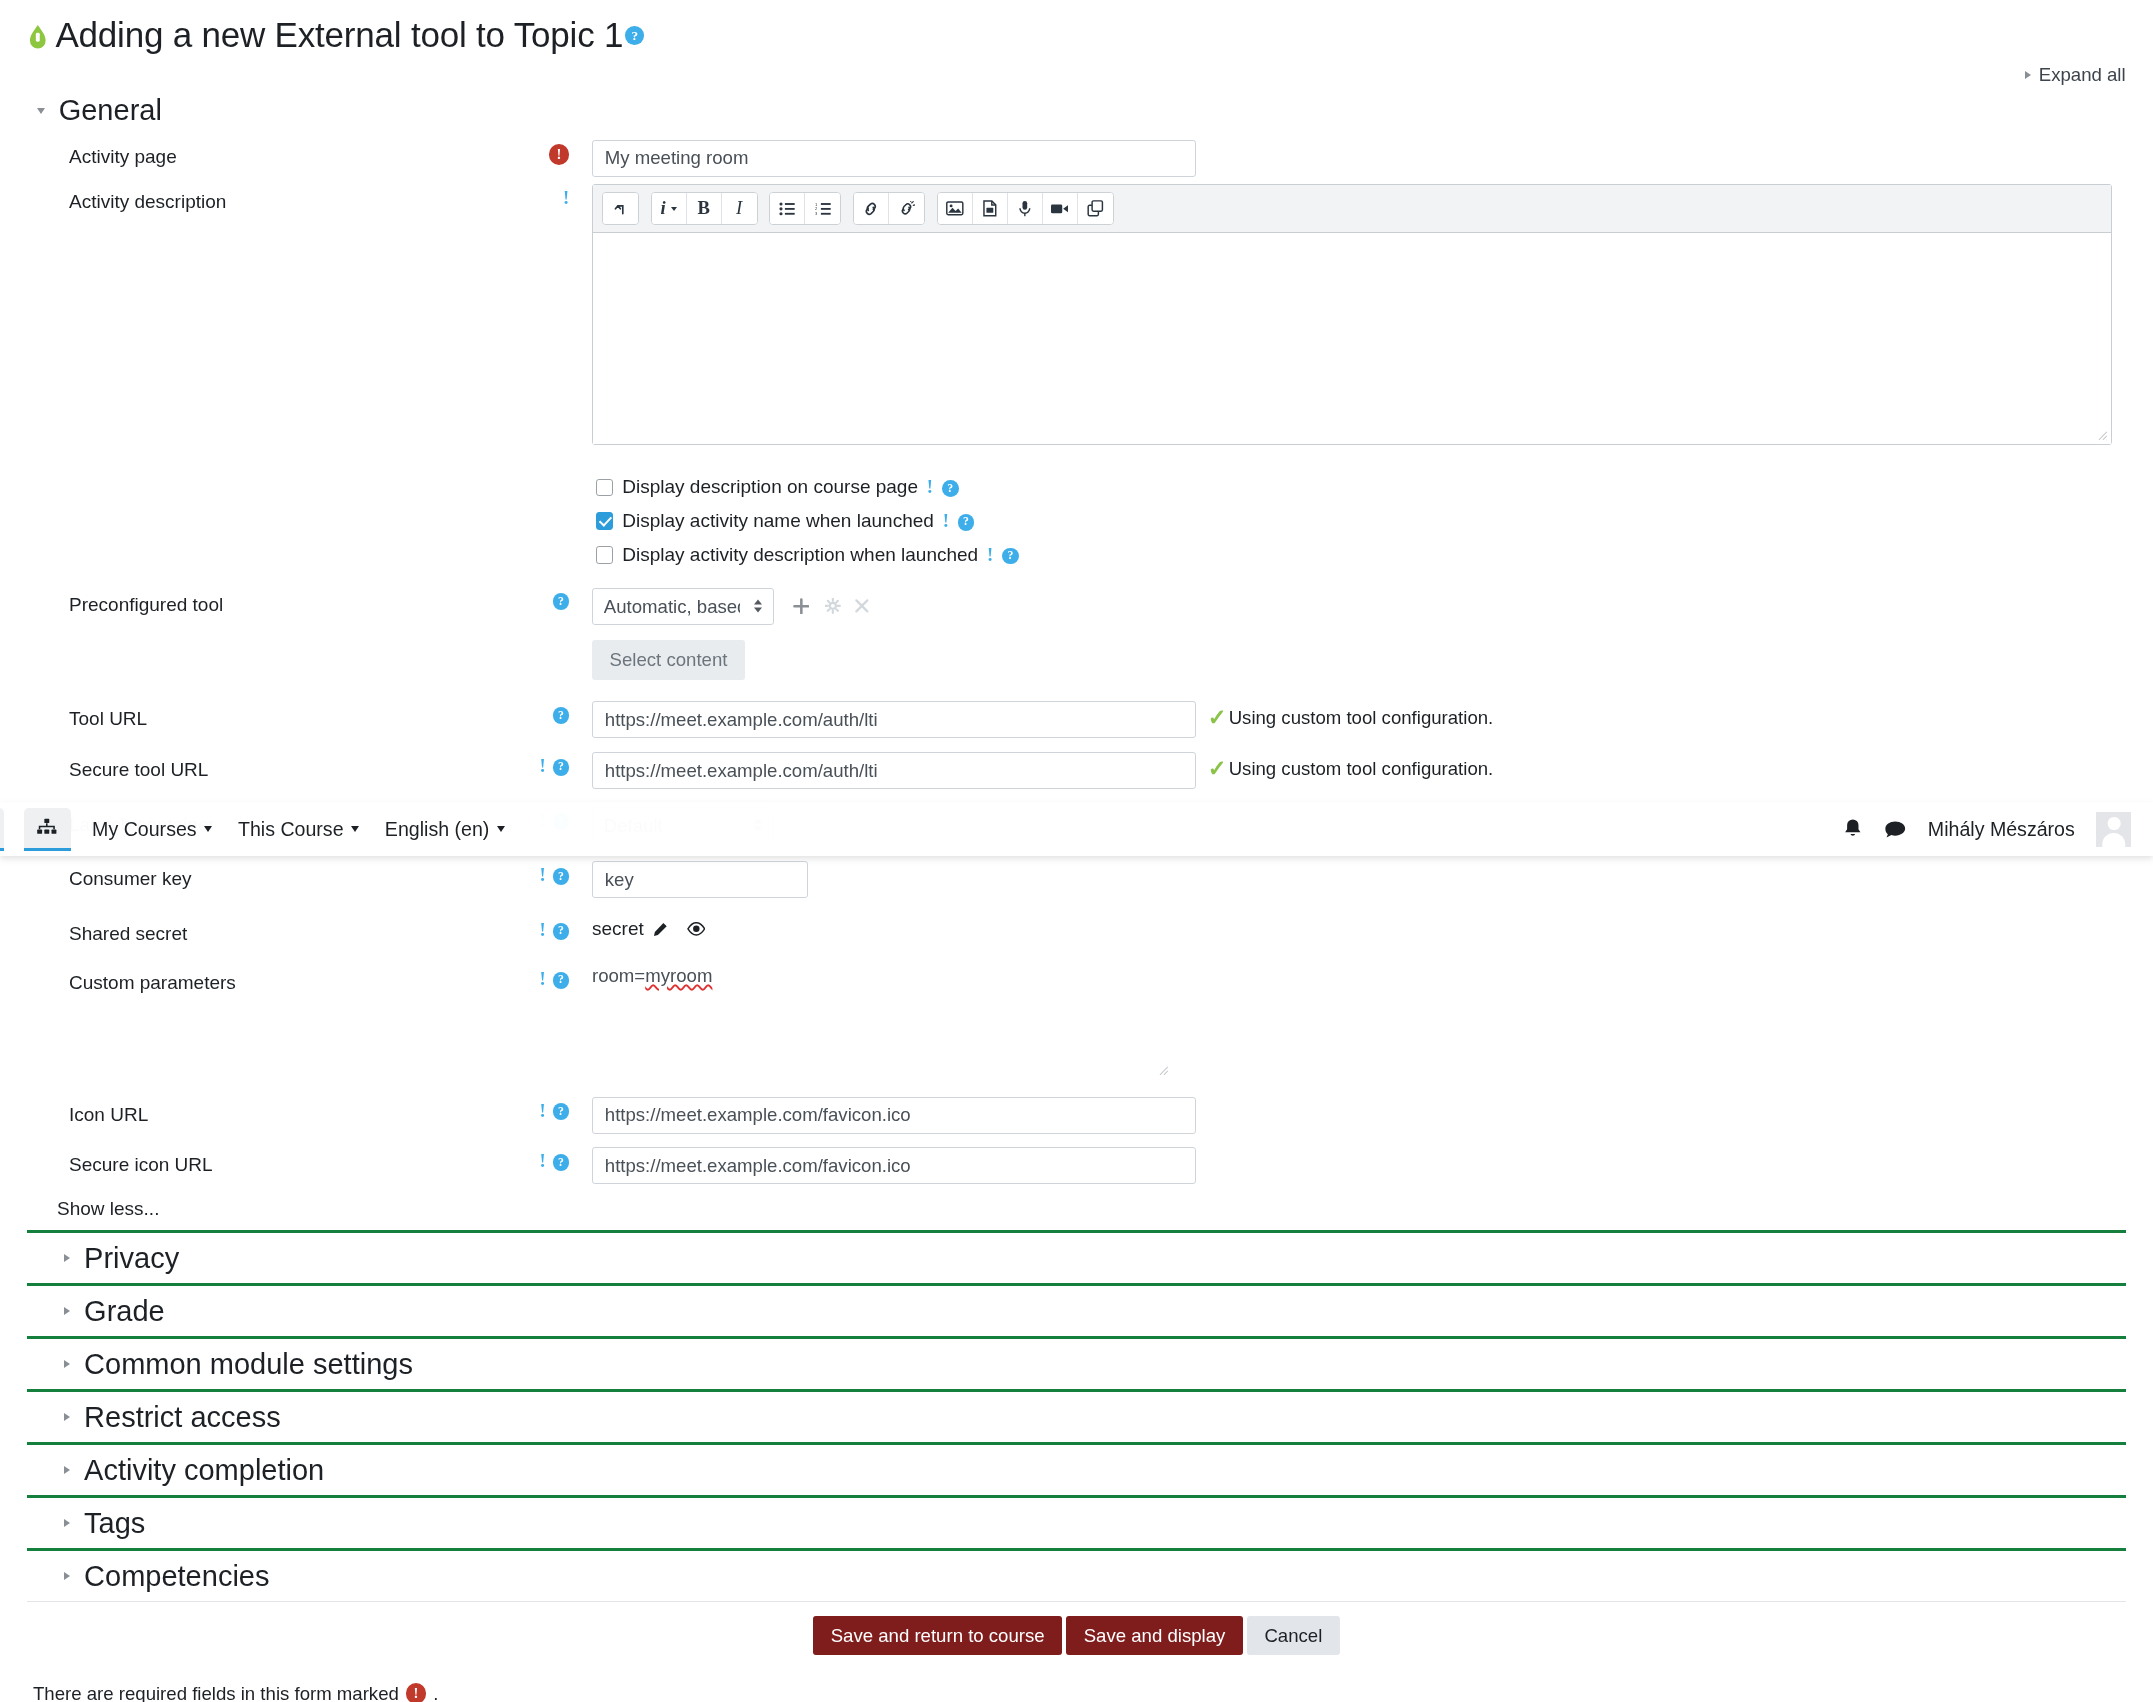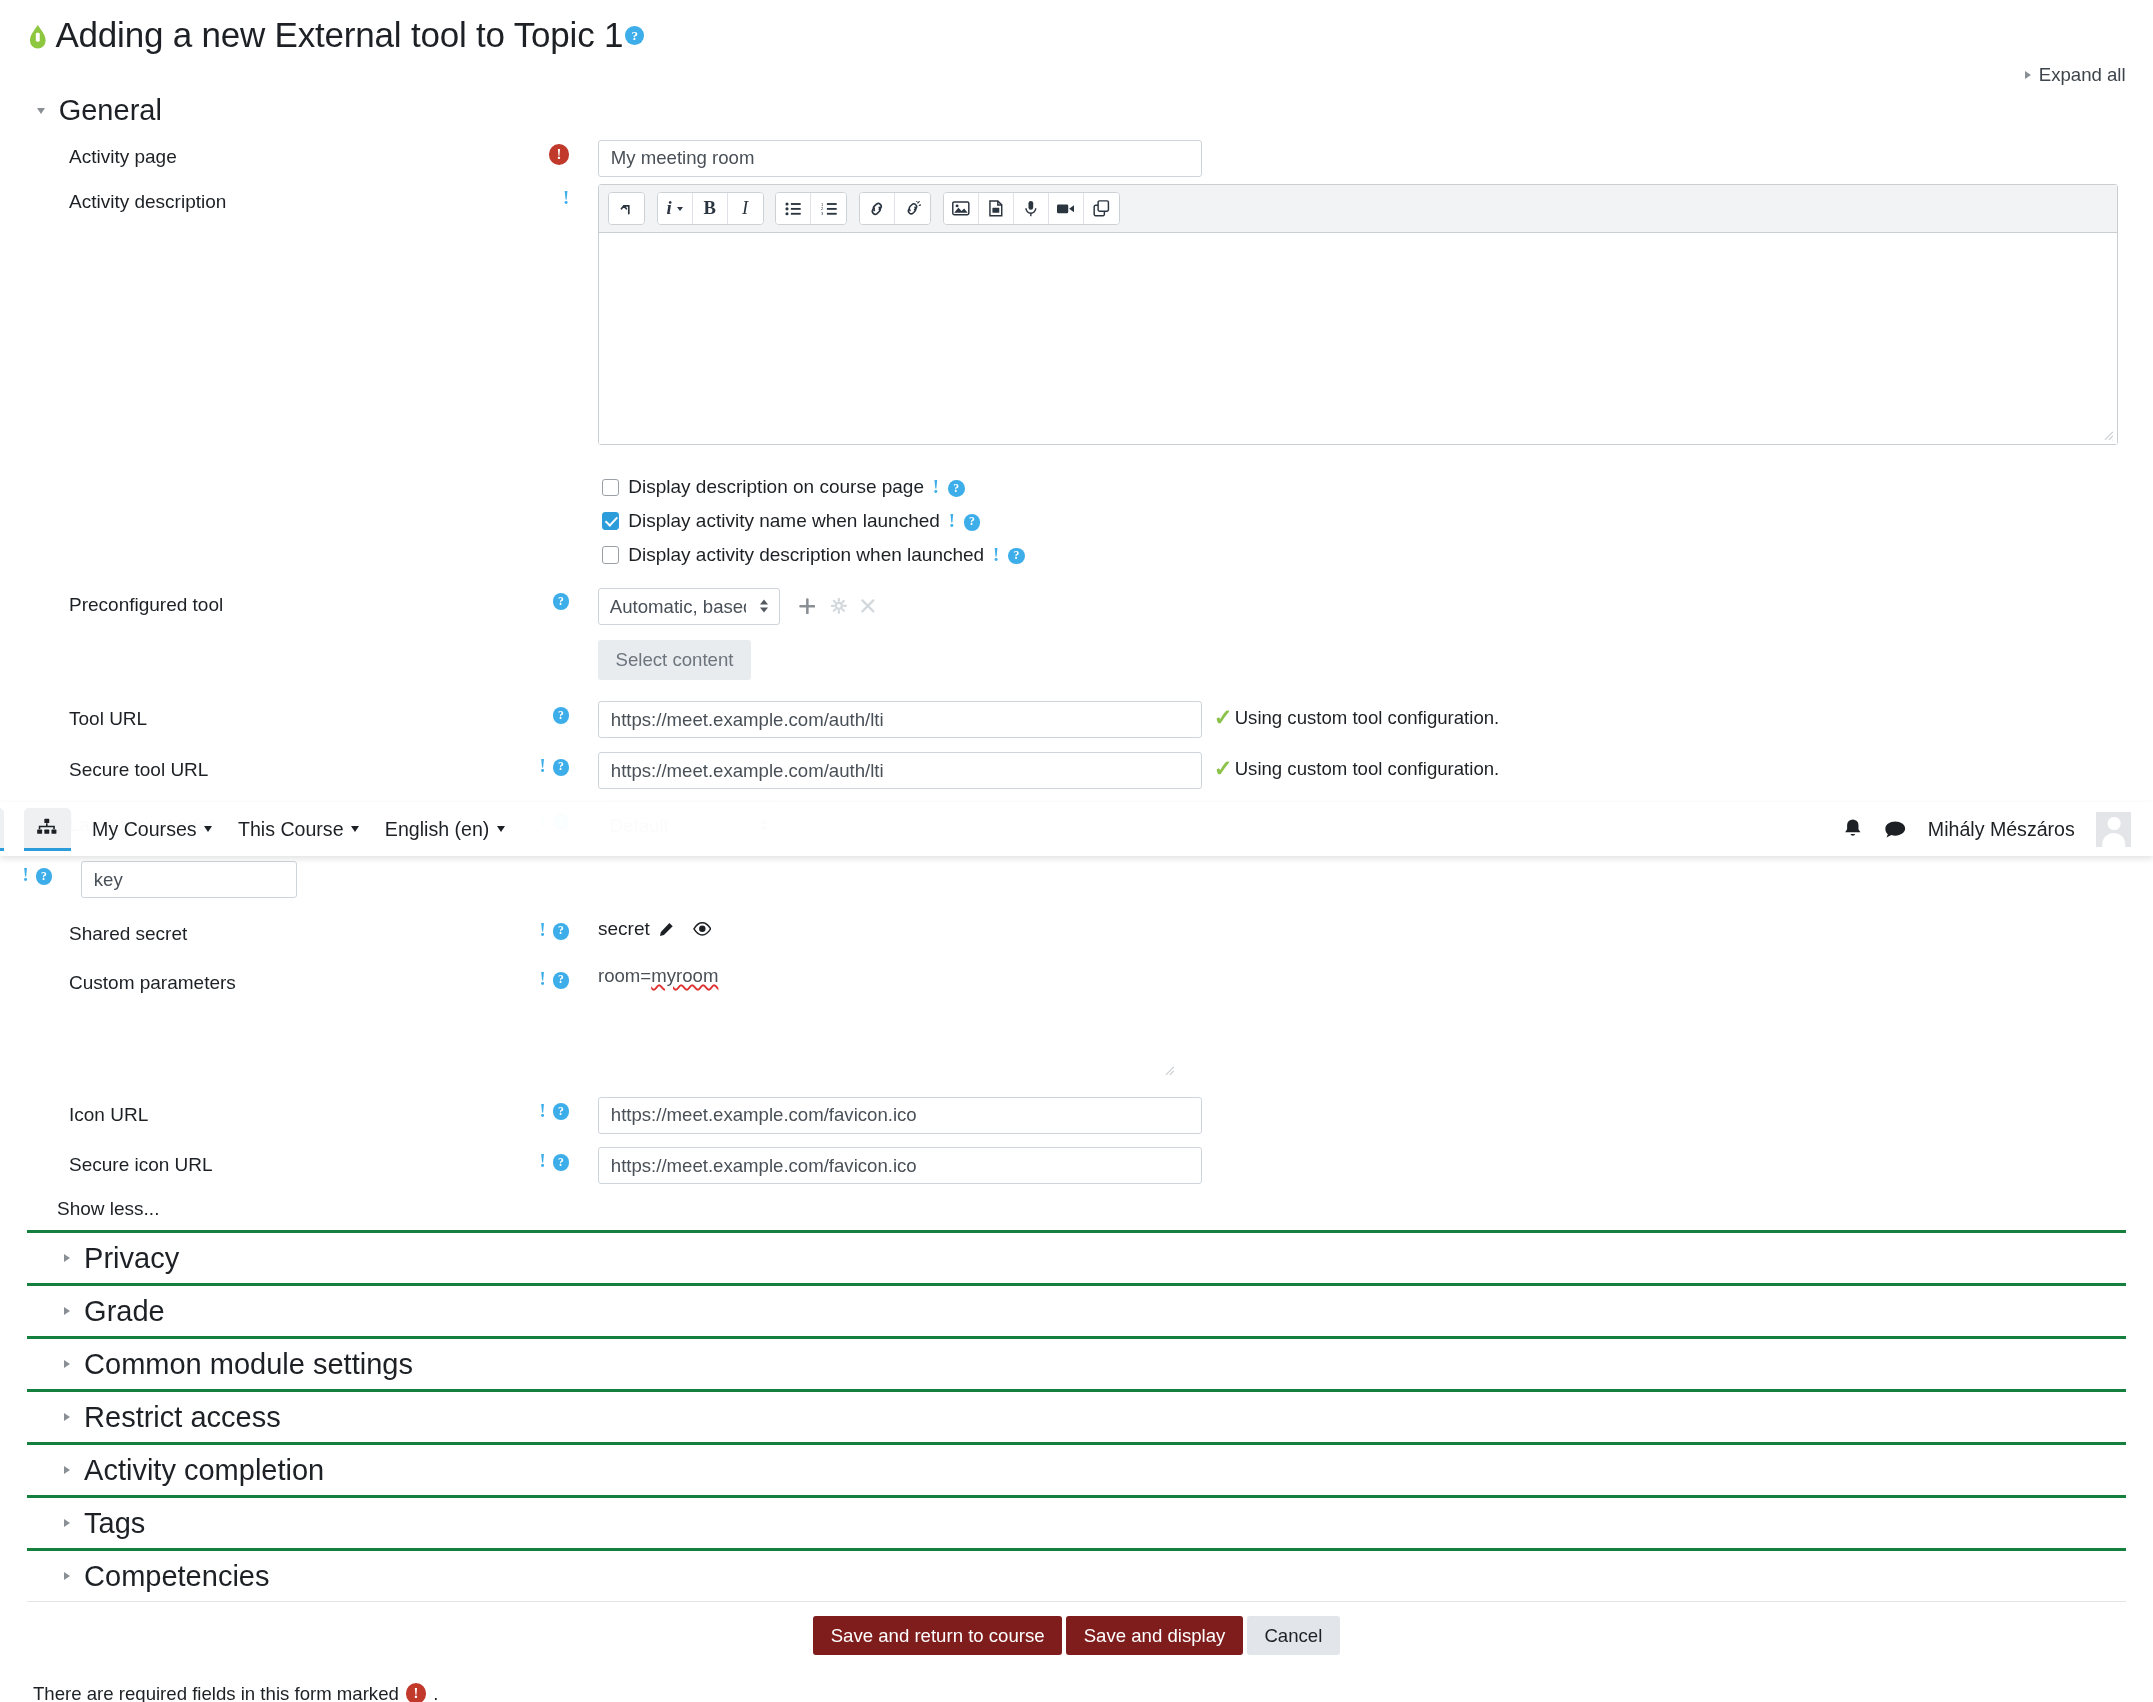--- a/index.html
+++ b/index.html
@@ -149,21 +149,20 @@
     justify-content: flex-end;
     gap: 6.9px;
     padding-right: 14.7px;
   }
   .fr-field {
     flex: 1 1 auto;
     padding-left: 8px;
     display: flex;
     align-items: flex-start;
     gap: 11.8px;
-    margin-left: 6px;
   }
 
   
   input.txt {
     border: 1px solid #ced4da;
     background: #fff;
     border-radius: 2.9px;
     height: 37px;
     padding: 3.9px 11.8px;
     font-size: 18.6px;
@@ -711,20 +710,21 @@
       </select>
       <span class="sel-arrows">
           <i class="up"></i>
           <i class="down"></i>
         </span>
     </span>
   </div>
 </div>
 
 <div class="form-row" style="padding-top:23.5px;">
+  <div class="fr-label">Consumer key</div>
   <div class="fr-marks">
     <span class="bang">!</span>
     <span class="help-icon">?</span>
   </div>
   <div class="fr-field">
     <input class="txt w-key" type="text" value="key" style="">
   </div>
 </div>
 
 <div class="form-row" style="padding-top:13.7px;">

